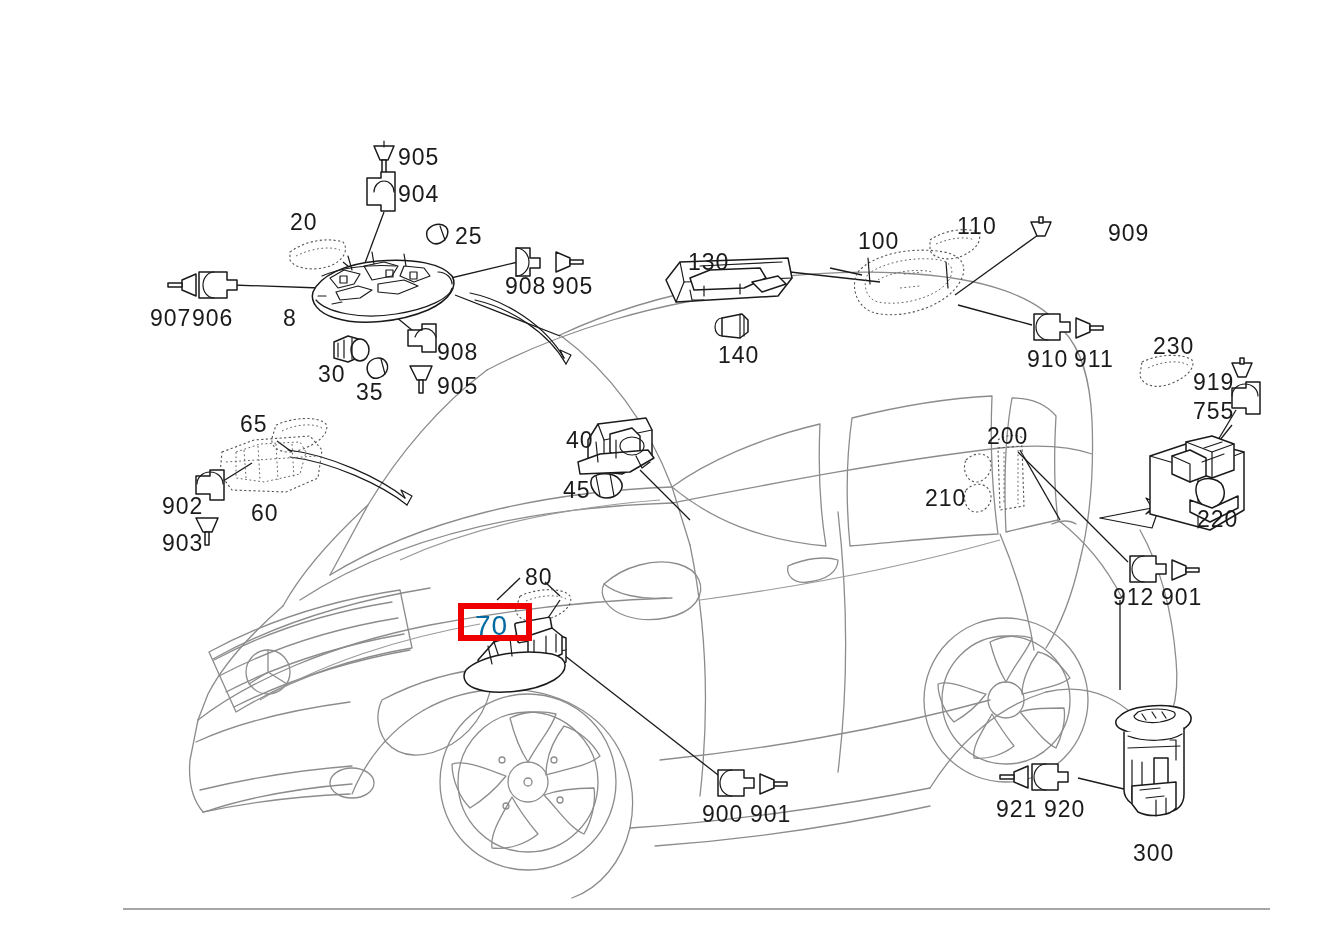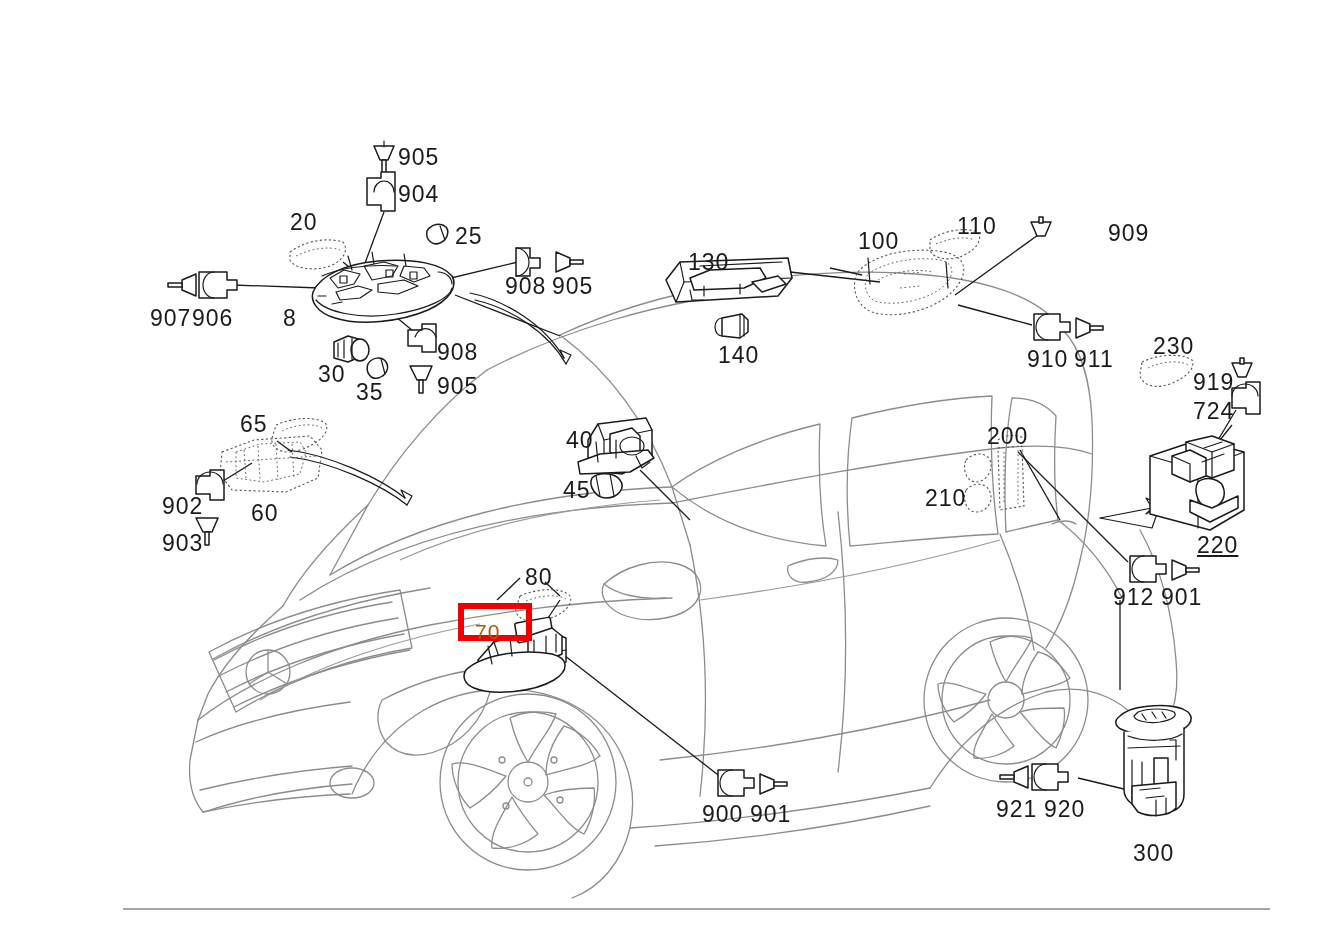--- a/index.html
+++ b/index.html
@@ -2,21 +2,21 @@
 <html><head>
 <meta charset="utf-8">
 <style>
   html,body{margin:0;padding:0;background:#ffffff;}
   body{width:1326px;height:938px;font-family:"Liberation Sans",sans-serif;overflow:hidden;}
   #stage{position:relative;width:1326px;height:938px;background:#fff;}
   #stage svg{position:absolute;left:0;top:0;}
   .lbl{position:absolute;font-family:"Liberation Sans",sans-serif;font-size:23px;color:#1a1a1a;
        letter-spacing:1px;white-space:nowrap;line-height:1;}
   .hl{position:absolute;border:6px solid #ee0000;background:transparent;box-sizing:border-box;}
-  .hlnum{position:absolute;font-size:21px;color:#a16207;white-space:nowrap;letter-spacing:1px;margin-top:10px;}
+  .hlnum{position:absolute;font-size:28px;color:#0369a1;white-space:nowrap;letter-spacing:1px;}
   .botline{position:absolute;left:123px;top:908px;width:1147px;height:0;border-top:2px solid #a6a6a6;}
 </style>
 </head>
 <body>
 
 <div id="stage">
 
   <svg width="1326" height="938" viewBox="0 0 1326 938">
     <defs>
       <style>
@@ -483,22 +483,22 @@
   <div class="lbl" style="left:437px;top:375px;">905</div>
   <div class="lbl" style="left:688px;top:251px;">130</div>
   <div class="lbl" style="left:718px;top:344px;text-align:right;">140</div>
   <div class="lbl" style="left:858px;top:230px;">100</div>
   <div class="lbl" style="left:957px;top:215px;">110</div>
   <div class="lbl" style="left:1060px;top:222px;margin-left:48px;">909</div>
   <div class="lbl" style="left:1027px;top:348px;">910</div>
   <div class="lbl" style="left:1074px;top:348px;">911</div>
   <div class="lbl" style="left:1153px;top:335px;text-align:right;">230</div>
   <div class="lbl" style="left:1193px;top:371px;">919</div>
-  <div class="lbl" style="left:1193px;top:400px;">724</div>
-  <div class="lbl" style="left:1197px;top:534px;text-decoration:underline;">220</div>
+  <div class="lbl" style="left:1193px;top:400px;">755</div>
+  <div class="lbl" style="left:1197px;top:508px;">220</div>
   <div class="lbl" style="left:240px;top:413px;">65</div>
   <div class="lbl" style="left:162px;top:495px;">902</div>
   <div class="lbl" style="left:162px;top:532px;">903</div>
   <div class="lbl" style="left:251px;top:502px;">60</div>
   <div class="lbl" style="left:566px;top:429px;">40</div>
   <div class="lbl" style="left:563px;top:479px;">45</div>
   <div class="lbl" style="left:525px;top:566px;">80</div>
   <div class="lbl" style="left:987px;top:425px;">200</div>
   <div class="lbl" style="left:925px;top:487px;">210</div>
   <div class="lbl" style="left:1113px;top:586px;">912</div>

